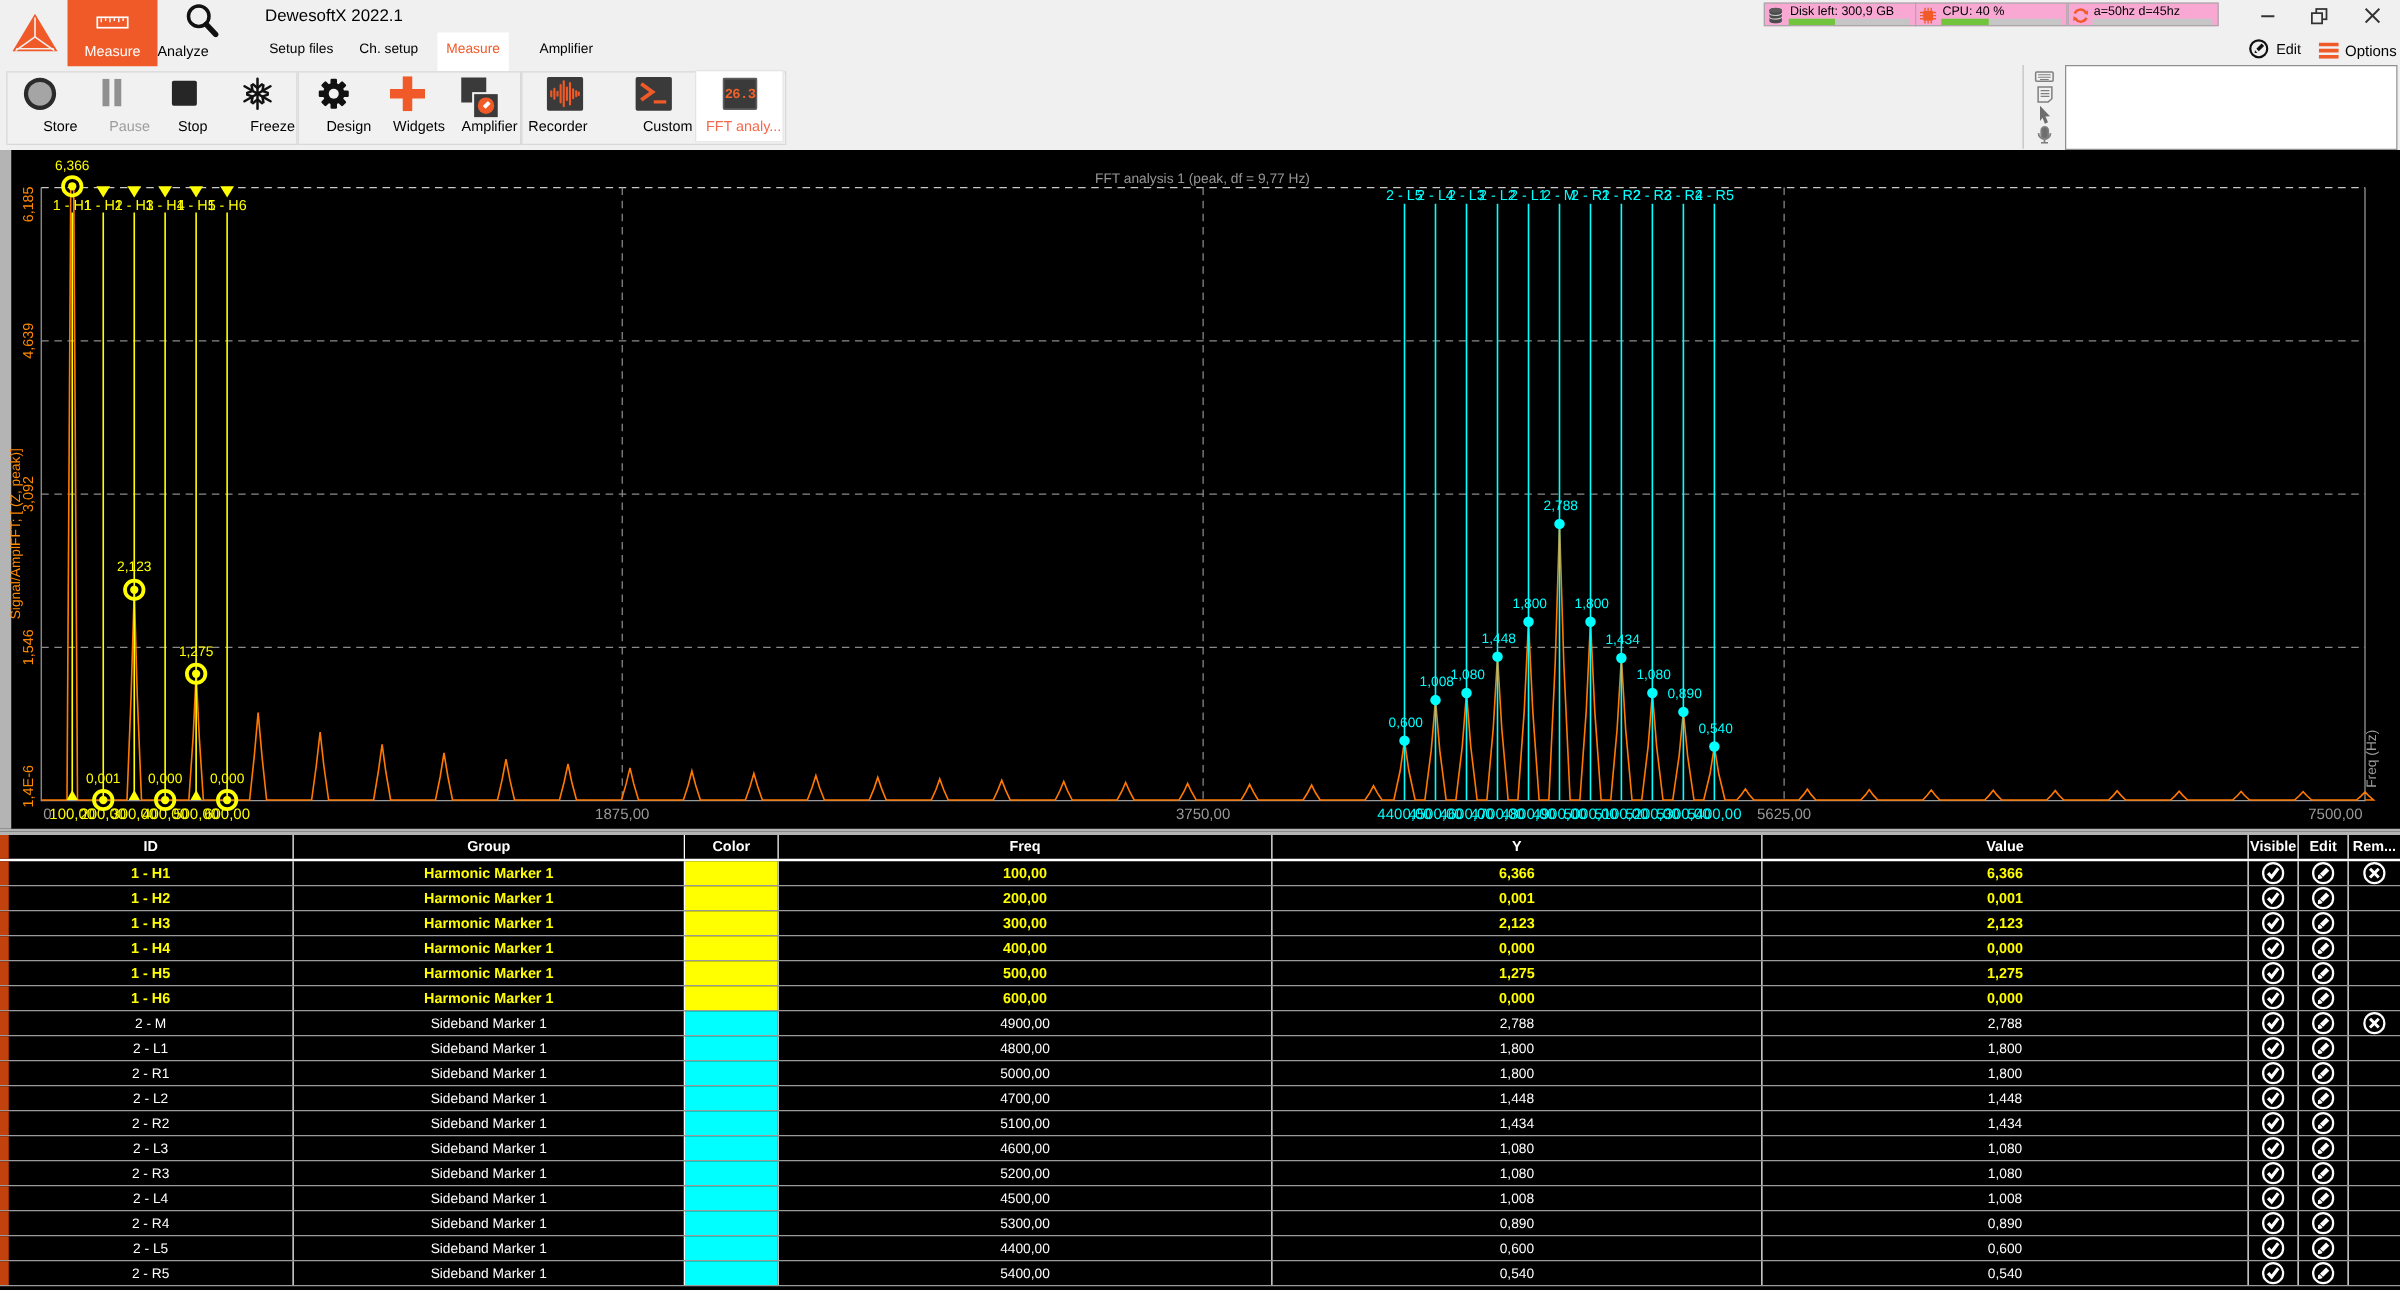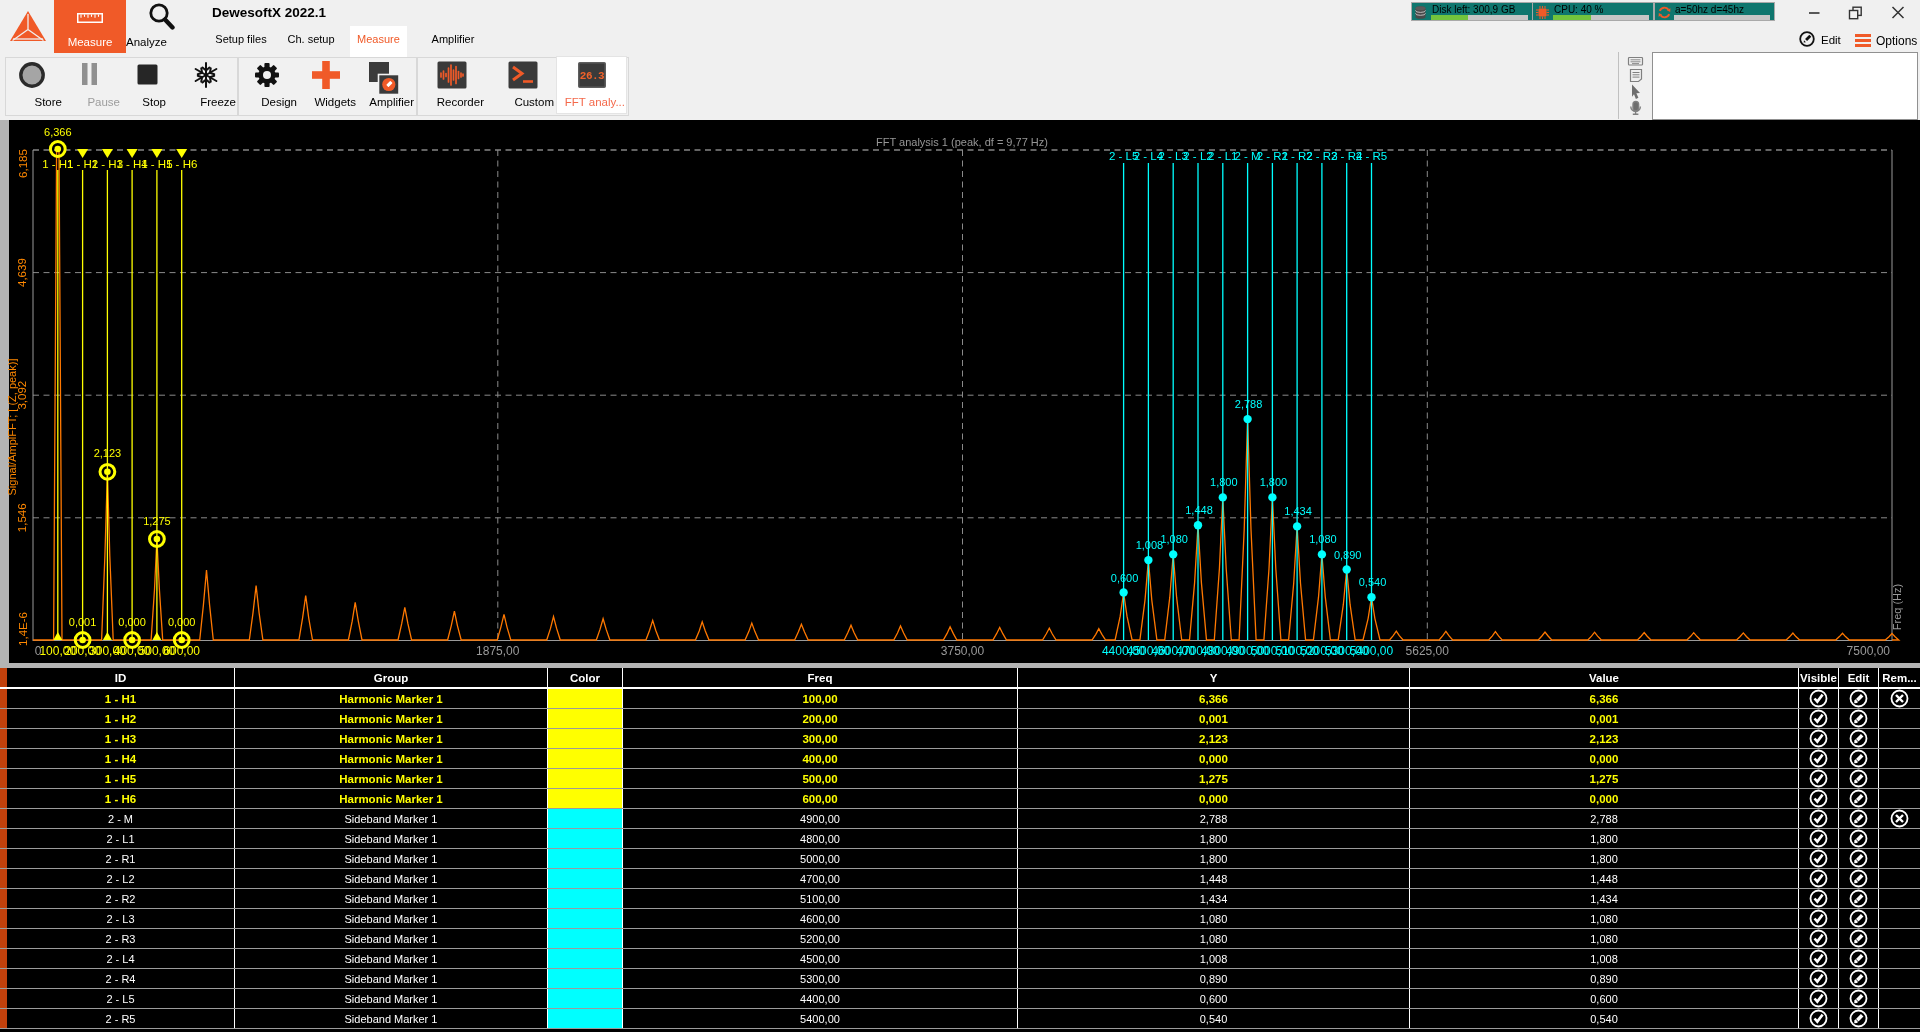--- a/index.html
+++ b/index.html
@@ -1,16 +1,16 @@
 <!DOCTYPE html>
 <html><head><meta charset="utf-8"><style>
 html,body{margin:0;padding:0;background:#000;width:1920px;height:1032px;overflow:hidden;font-family:"Liberation Sans",sans-serif}
 .tlbl{position:absolute;top:96px;font-size:11.5px;color:#000;text-align:right}
 .mn{position:absolute;top:33px;font-size:11px;color:#000;text-align:center}
-.sbox{position:absolute;top:2px;height:19px;background:#0f766e;border:1px solid #a9a9a9;box-sizing:border-box}
+.sbox{position:absolute;top:2px;height:19px;background:#f9a8d4;border:1px solid #a9a9a9;box-sizing:border-box}
 .stxt{position:absolute;top:1.5px;font-size:10px;line-height:10px;color:#000;white-space:nowrap}
 .sbar{position:absolute;top:12px;height:5px;background:#c6c6c6}
 #table{position:absolute;left:0;top:665px;width:1920px;height:367px;background:#000;border-top:3px solid #b4b4b4}
 .tr{display:flex;height:19px;border-bottom:1px solid #9b9b9b;color:#fff;font-size:11px;align-items:center}
 .tr.th{font-weight:bold;border-bottom:2px solid #fff;height:19px;font-size:11.5px}
 .tr.hrow{color:#ffff00;font-weight:bold;font-size:11.5px}
 .c{text-align:center;height:100%;display:flex;align-items:center;justify-content:center;border-right:1px solid #fff;box-sizing:border-box}
 .c.id{width:235px;border-left:7px solid #c2410c}
 .c.gp{width:313px}
 .c.co{width:75px;padding:0}
@@ -46,21 +46,21 @@
         <line x1="18" y1="1.5" x2="18" y2="4.8"></line>
         <line x1="21.5" y1="1.5" x2="21.5" y2="3.8"></line>
       </g>
   </svg>
   <div style="position:absolute;left:54px;top:36px;width:72px;text-align:center;color:#fff;font-size:11.5px">Measure</div>
   <svg width="30" height="28" viewBox="0 0 30 28" style="position:absolute;left:147px;top:2px">
     <circle cx="12" cy="11" r="8.2" fill="none" stroke="#111" stroke-width="2.8"></circle>
     <line x1="18" y1="17.5" x2="25.5" y2="25.5" stroke="#111" stroke-width="4.4" stroke-linecap="round"></line>
   </svg>
   <div style="position:absolute;left:126px;top:36px;width:72px;text-align:left;color:#000;font-size:11.5px">Analyze</div>
-  <div style="position:absolute;left:212px;top:5px;font-size:13.5px;font-weight:bold;color:#000">DewesoftX 2022.1</div>
+  <div style="position:absolute;left:212px;top:5px;font-size:13.5px;font-weight:normal;color:#000">DewesoftX 2022.1</div>
   <div style="position:absolute;left:350px;top:26px;width:57px;height:31px;background:#fff"></div>
   <div class="mn" style="left:206px;width:70px">Setup files</div>
   <div class="mn" style="left:276px;width:70px">Ch. setup</div>
   <div class="mn" style="left:350px;width:57px;color:#f05a28">Measure</div>
   <div class="mn" style="left:418px;width:70px">Amplifier</div>
 
   <div style="position:absolute;left:5px;top:57px;width:231px;height:57px;background:#f1f1f1;border:1px solid #d8d8d8"></div>
   <div style="position:absolute;left:238px;top:57px;width:177px;height:57px;background:#f1f1f1;border:1px solid #d8d8d8"></div>
   <div style="position:absolute;left:417px;top:57px;width:210px;height:57px;background:#f1f1f1;border:1px solid #d8d8d8"></div>
   <div style="position:absolute;left:556px;top:56px;width:71px;height:58px;background:#fff;border:1px solid #e4e4e4;box-sizing:border-box"></div>
@@ -136,21 +136,21 @@
           <line x1="9" y1="12.5" x2="9" y2="15.5"></line>
       <line x1="11.5" y1="7" x2="11.5" y2="21"></line>
           <line x1="14" y1="4" x2="14" y2="24"></line>
           <line x1="16.5" y1="9" x2="16.5" y2="19"></line>
       <line x1="19" y1="5.5" x2="19" y2="22.5"></line>
           <line x1="21.5" y1="10.5" x2="21.5" y2="17.5"></line>
           <line x1="24" y1="12" x2="24" y2="16"></line>
           <line x1="26" y1="13" x2="26" y2="15"></line>
     </g>
   </svg>
-  <div class="tlbl" style="left:422px;width:62px">Recorder</div>
+  <div class="tlbl" style="left:408px;width:62px">Recorder</div>
   <svg width="30" height="28" viewBox="0 0 30 28" style="position:absolute;left:508px;top:61px">
     <rect x="0.5" y="0.5" width="29" height="27" rx="1.5" fill="#3a3a3a"></rect>
     <path d="M5 6 L14 12.5 L5 19" fill="none" stroke="#f05a28" stroke-width="3"></path>
     <line x1="15" y1="20.5" x2="25" y2="20.5" stroke="#f05a28" stroke-width="2.6"></line>
   </svg>
   <div class="tlbl" style="left:492px;width:62px">Custom</div>
   <svg width="28" height="26" viewBox="0 0 28 26" style="position:absolute;left:578px;top:62px">
     <rect x="0.75" y="0.75" width="26.5" height="24.5" rx="1" fill="#3a3a3a" stroke="#5e5e5e" stroke-width="1.5"></rect>
     <text x="14" y="16.8" font-size="11" fill="#f0622a" text-anchor="middle" font-family="Liberation Mono, monospace" font-weight="bold" letter-spacing="-0.5">26.3</text>
   </svg>

